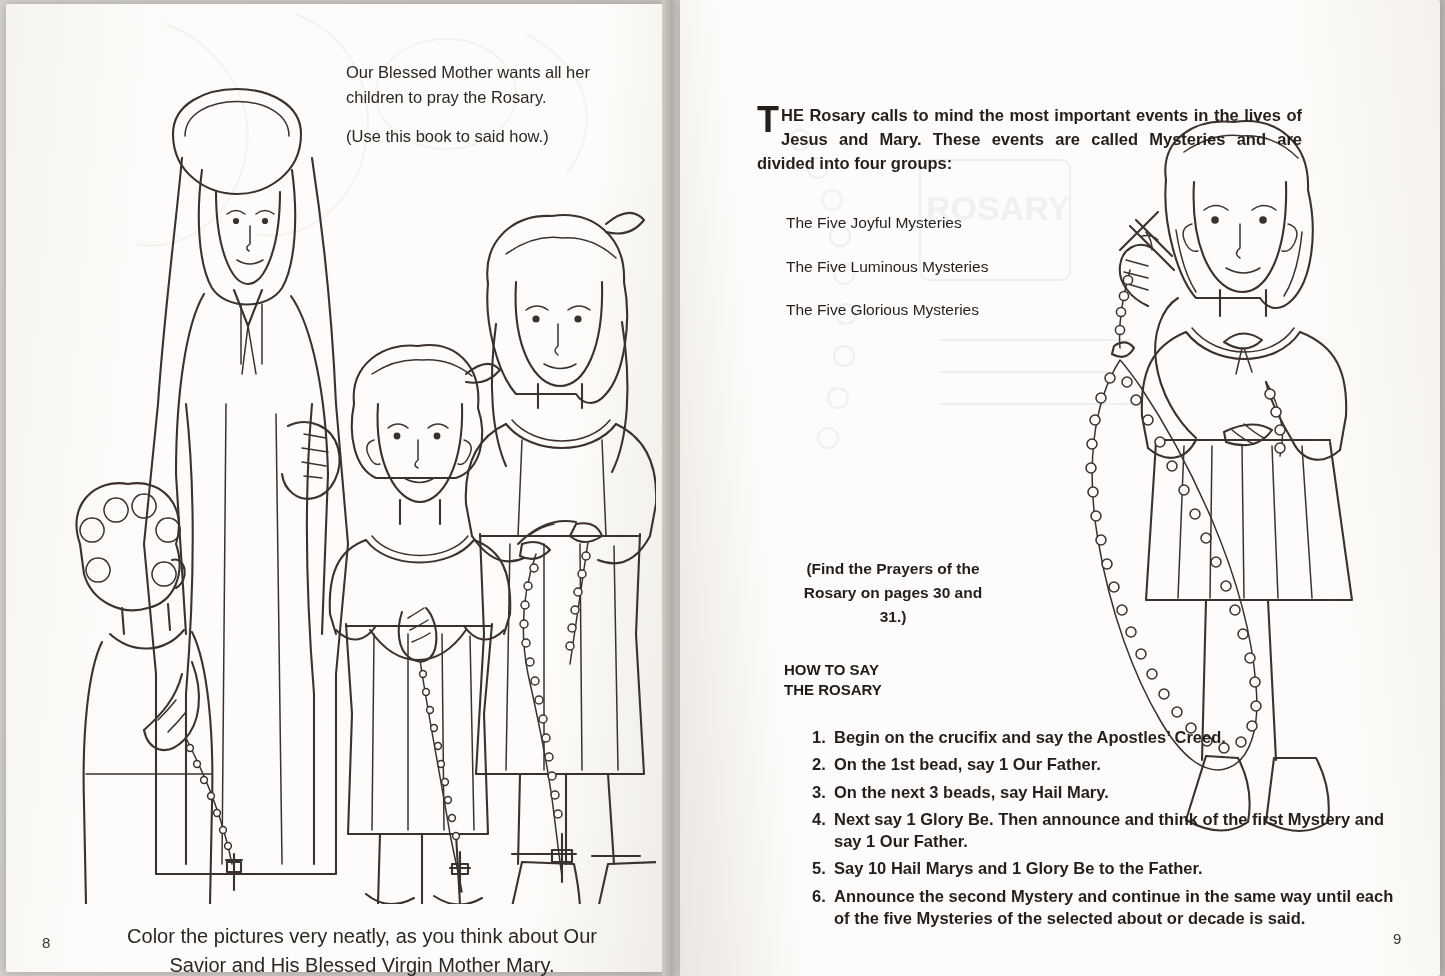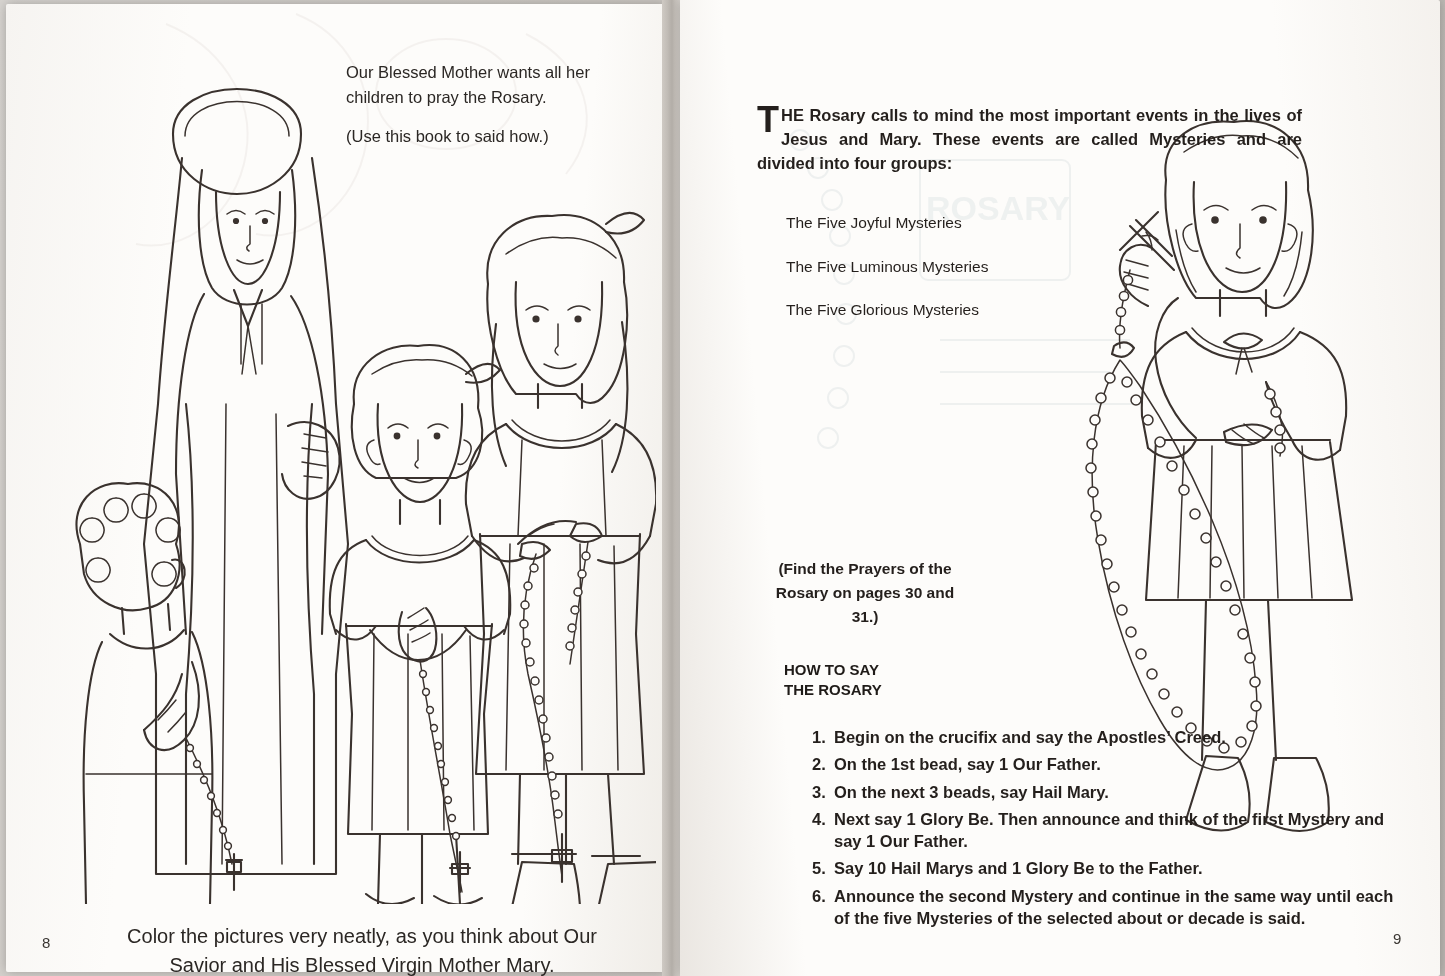--- a/index.html
+++ b/index.html
@@ -541,21 +541,21 @@
       <div class="intro" style="left:77px; top:104px; width:545px;">
         <span class="dropcap">T</span><span>HE Rosary calls to mind the most important events in the lives of Jesus and Mary. These events are called Mysteries and are divided into four groups:</span>
       </div>
 
       <div class="mystery-list" style="left:106px; top:212px;">
         <div>The Five Joyful Mysteries</div>
         <div>The Five Luminous Mysteries</div>
         <div>The Five Glorious Mysteries</div>
       </div>
 
-      <div class="find-prayers" style="left:95px; top:557px;">(Find the Prayers of the Rosary on pages 30 and 31.)</div>
+      <div class="find-prayers" style="left:123px; top:557px;">(Find the Prayers of the Rosary on pages 30 and 31.)</div>
 
       <div class="how-to-head" style="left:104px; top:660px;">
         <span>HOW TO SAY</span><br>
         <span>THE ROSARY</span>
       </div>
 
       <ul class="steps" style="left:132px; top:726px; width:600px;">
         <li>
           <span class="num">1.</span>
           <span class="txt">Begin on the crucifix and say the Apostles’ Creed.</span>

